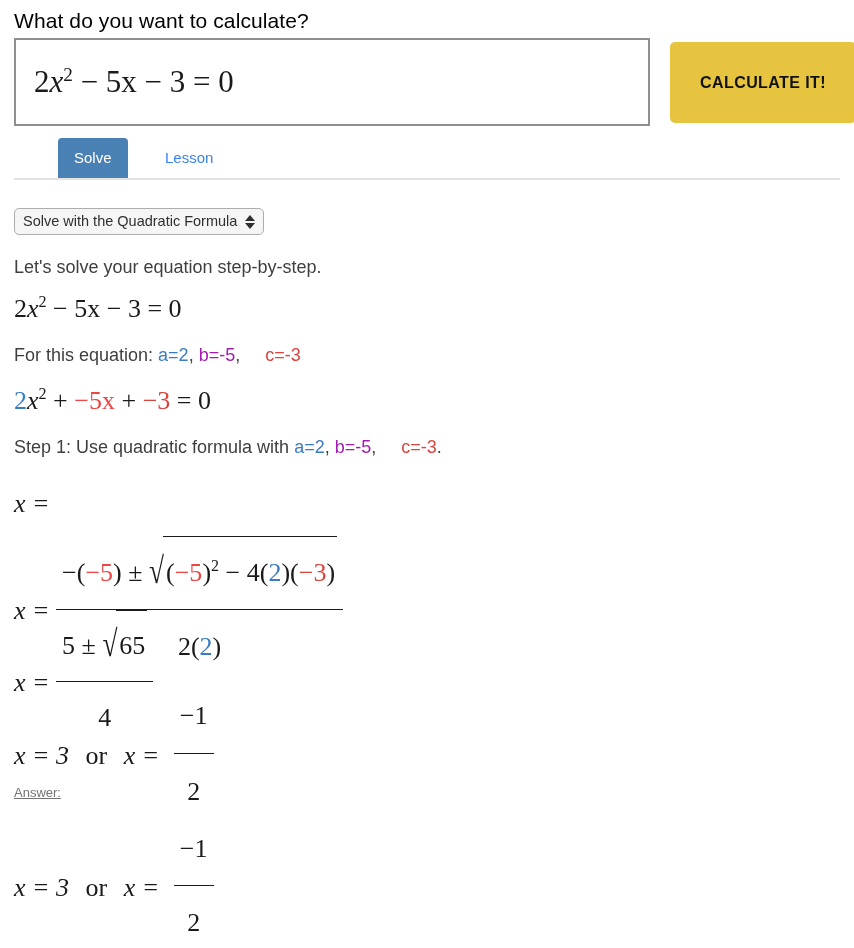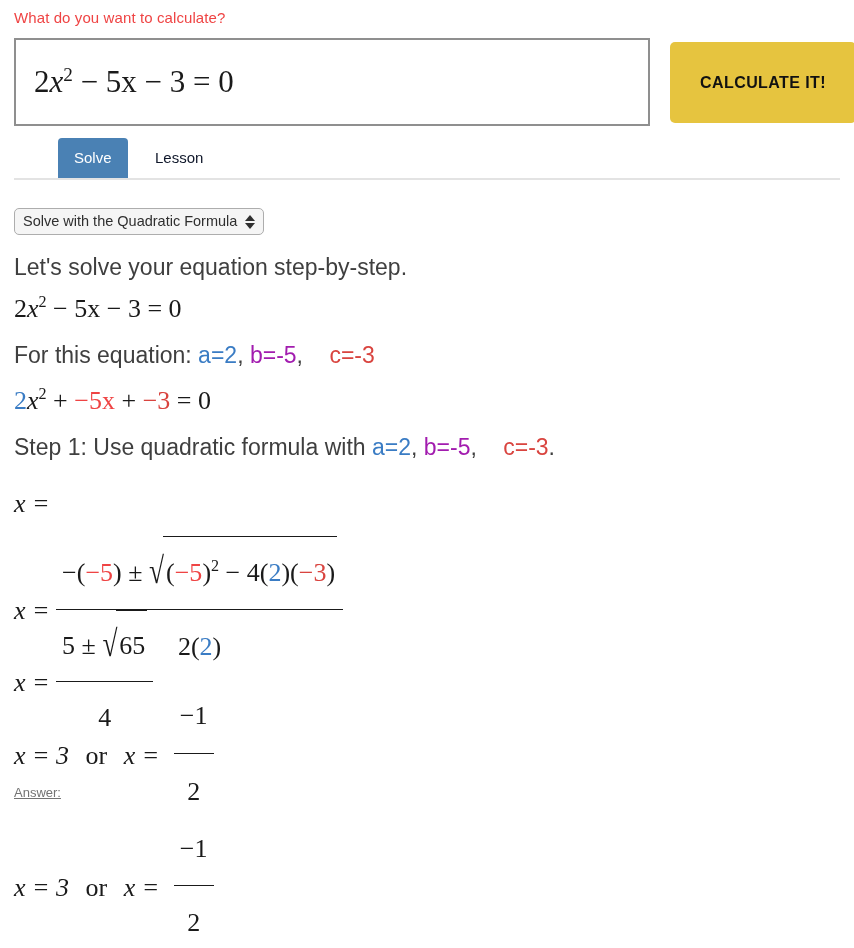--- a/index.html
+++ b/index.html
@@ -14,22 +14,22 @@
     color: #3c3c3c;
     overflow: hidden;
     position: relative;
   }
 
   
   .prompt-label {
     position: absolute;
     left: 14px;
     top: 9px;
-    font-size: 15px;
-    color: #ef4444;
+    font-size: 21px;
+    color: #000000;
     letter-spacing: .1px;
   }
 
   
   .input-row {
     position: absolute;
     left: 14px;
     top: 38px;
     width: 826px;
     height: 92px;
@@ -99,23 +99,23 @@
     cursor: pointer;
     box-sizing: border-box;
     margin-left: 44px;
   }
   .tab.active {
     left: 0;
     background: #4a81b4;
     color: #ffffff;
   }
   .tab.inactive {
-    left: 81px;
+    left: 91px;
     background: transparent;
-    color: #0f172a;
+    color: #3b82f6;
   }
 
   
   .method-select {
     position: absolute;
     left: 14px;
     top: 208px;
     height: 27px;
     box-sizing: border-box;
     padding: 0 26px 17px 8px;
@@ -149,21 +149,21 @@
   .method-select .updown i.down { border-top: 6px solid #2f2f2f; }
 
   
   .solution {
     position: absolute;
     left: 14px;
     top: 252px;
     width: 826px;
   }
   .text-line {
-    font-size: 23px;
+    font-size: 18px;
     color: #3f3f3f;
     line-height: 30px;
     padding: 0;
   }
   .math-line {
     font-family: "Liberation Serif", serif;
     font-size: 26px;
     color: #1a1a1a;
     white-space: nowrap;
   }

